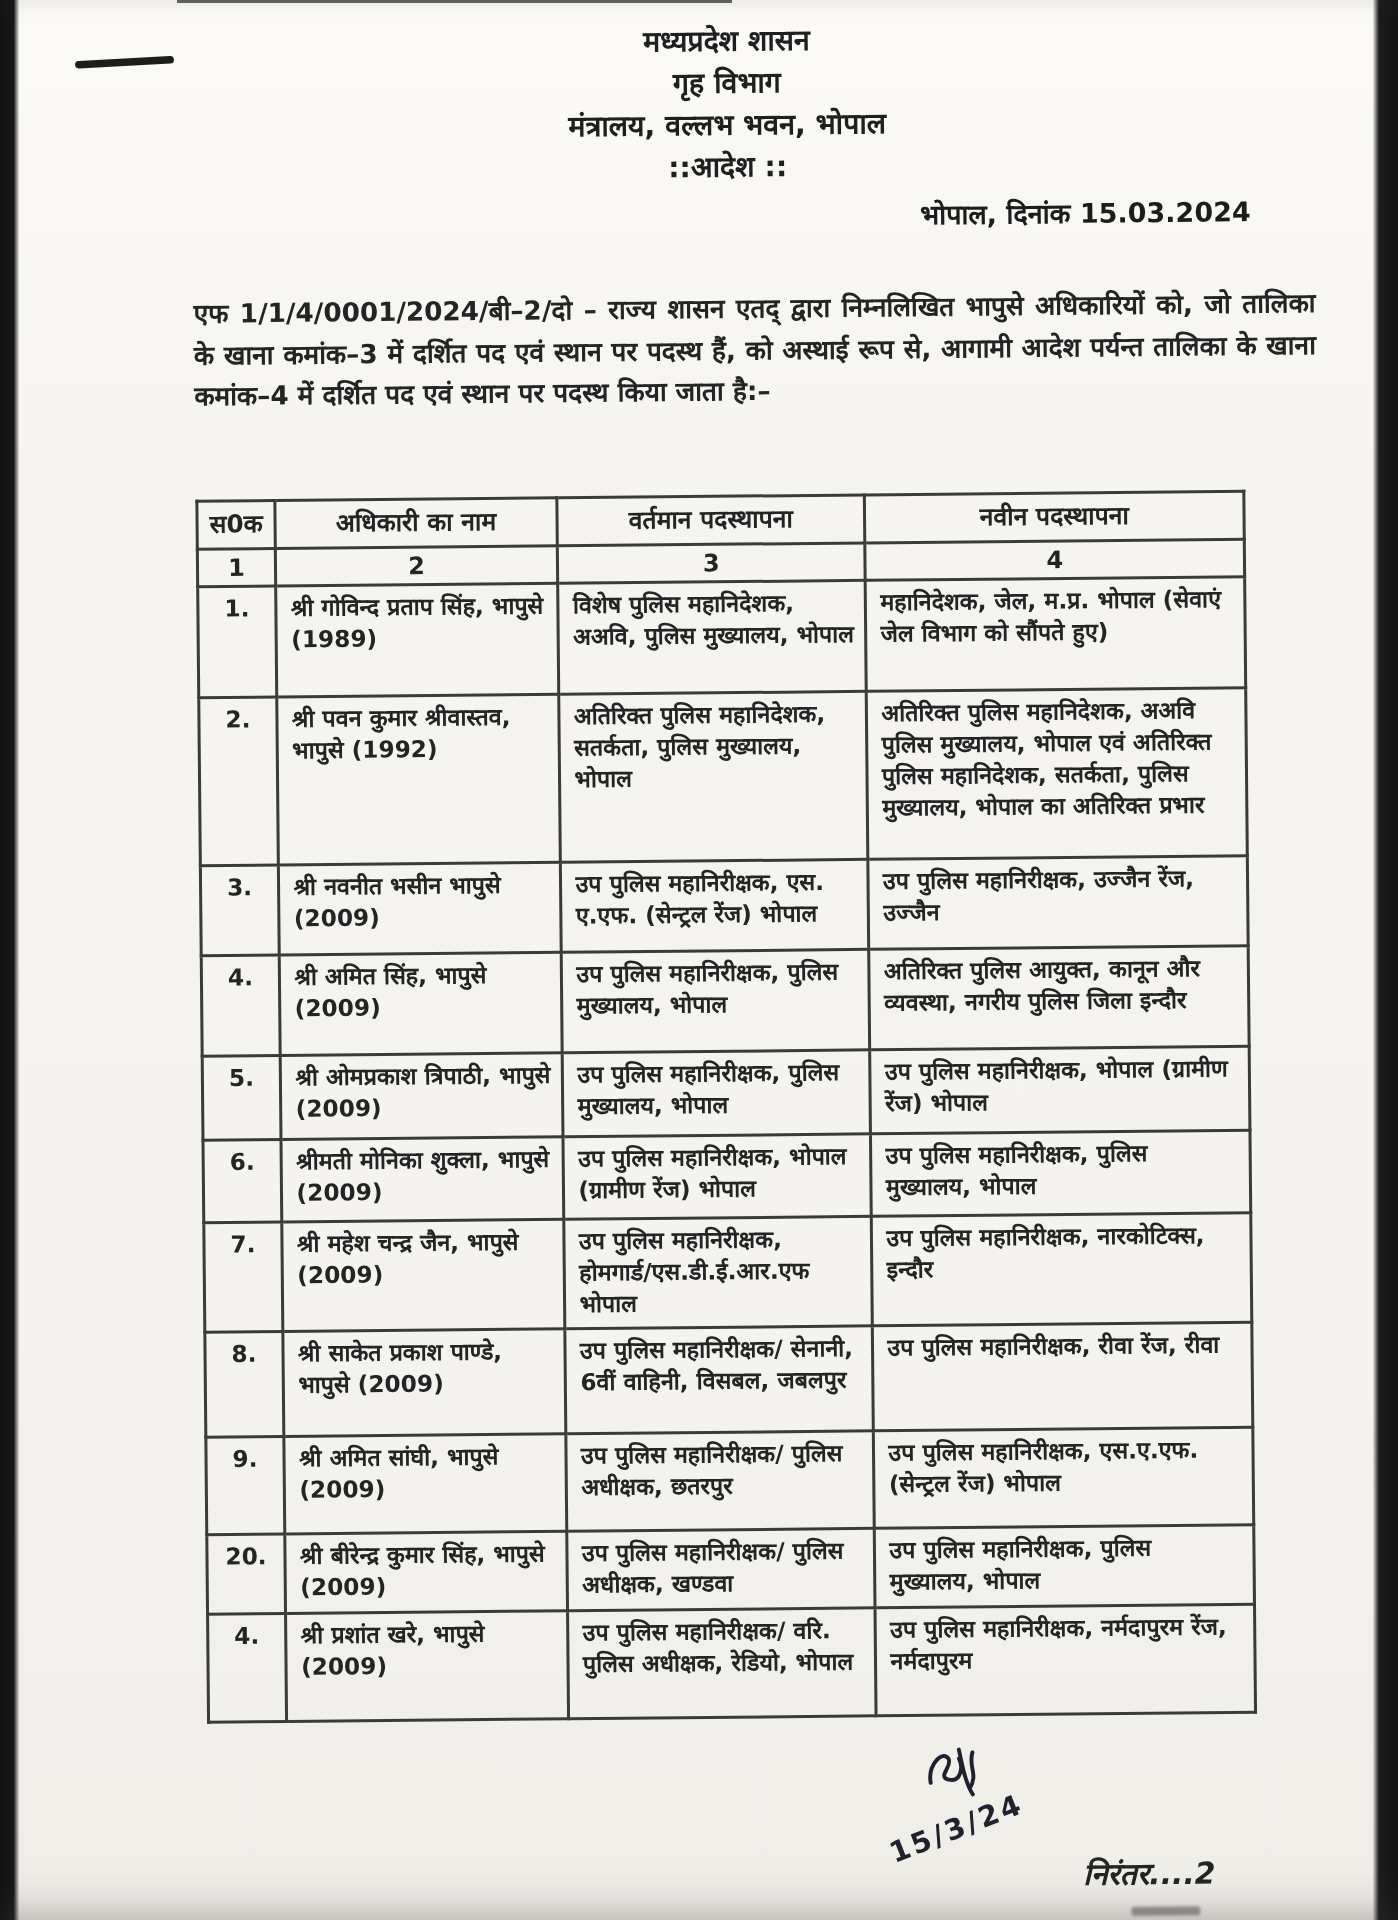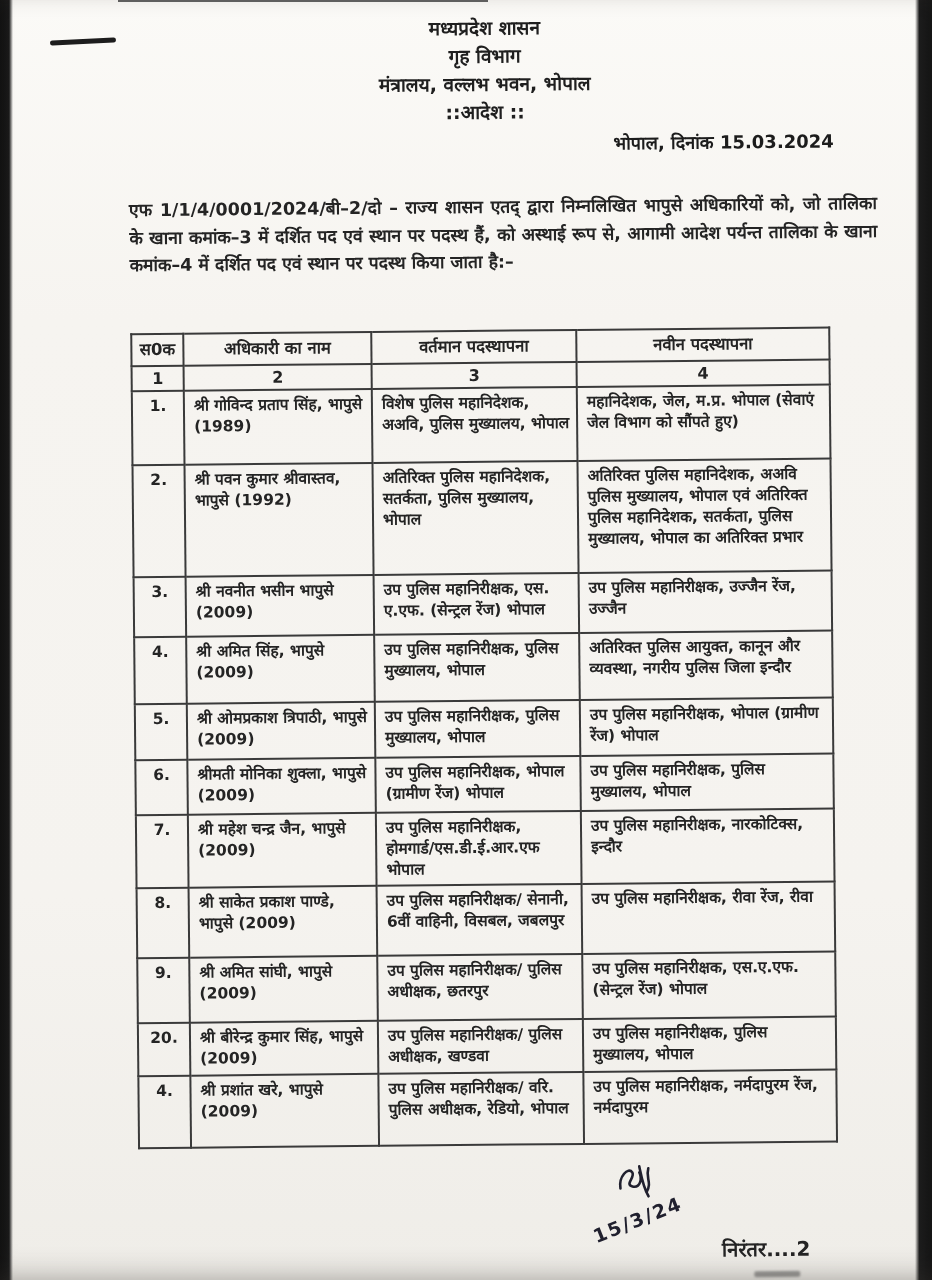--- a/index.html
+++ b/index.html
@@ -53,21 +53,21 @@
   tbody.rows tr:nth-child(9){height:65px;}
   tbody.rows tr:nth-child(10){height:53px;}
   tbody.rows tr:nth-child(11){height:72px;}
 
   .signature{position:absolute;left:583px;top:1158px;width:150px;height:100px;}
   .sig-scribble{position:absolute;left:24px;top:6px;}
   .sig-date{position:absolute;left:2px;top:52px;font-size:19px;font-weight:700;
     color:#20202e;transform:rotate(-21deg);letter-spacing:2px;
     font-family:"DejaVu Sans",sans-serif;white-space:nowrap;}
   .continuation{position:absolute;left:716px;top:1238px;font-size:20px;font-weight:700;
-    color:#242424;white-space:nowrap;}
+    color:#242424;font-style:italic;white-space:nowrap;}
   .bottom-remnant{position:absolute;left:748px;top:1274px;width:46px;height:6px;
     background:#555;opacity:.55;border-radius:2px;filter:blur(1px);}
 </style>
 </head>
 <body>
 
 <div class="page">
   <div class="edge-left"></div>
   <div class="edge-right"></div>
   <div class="edge-topline"></div>

